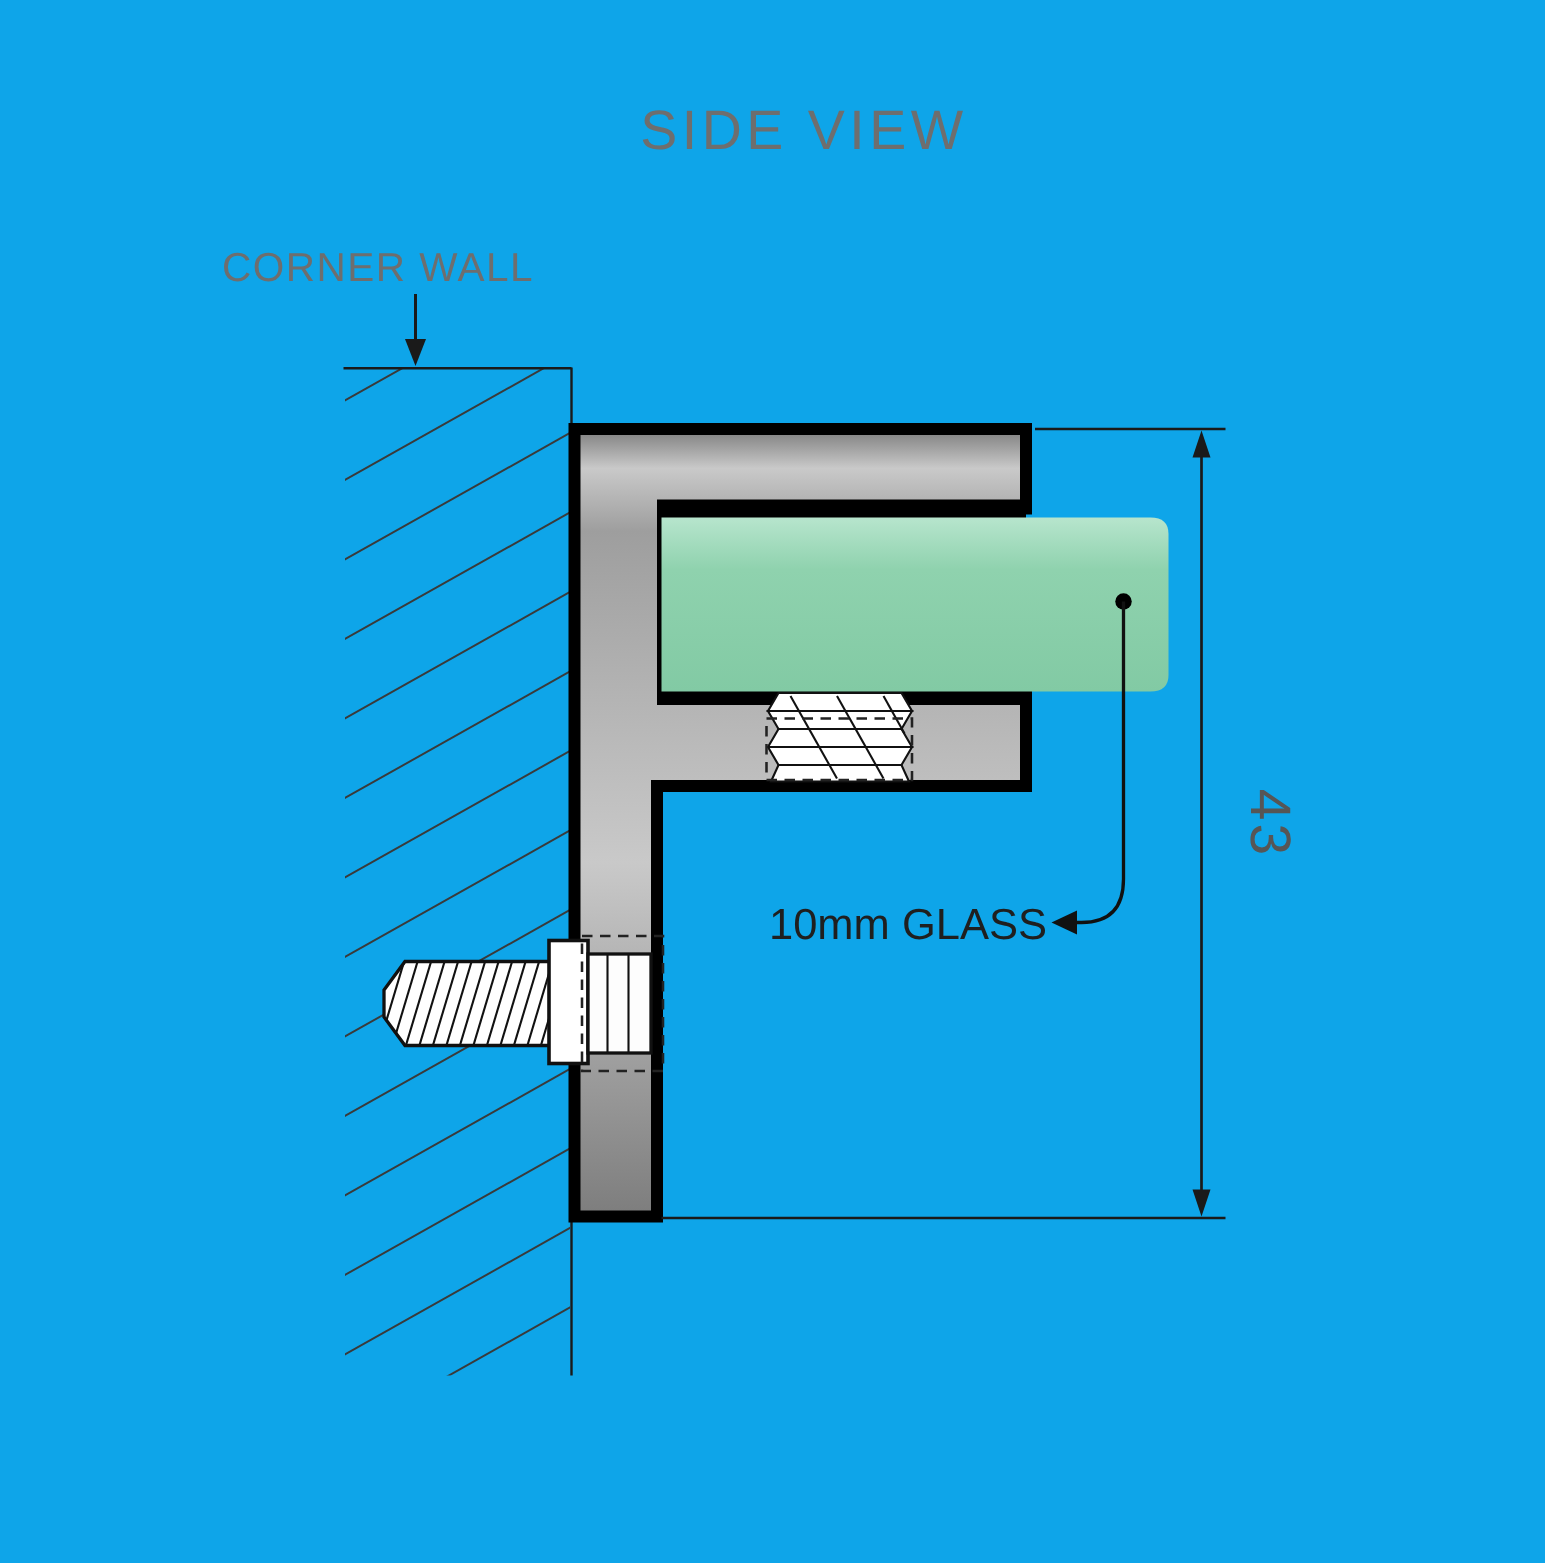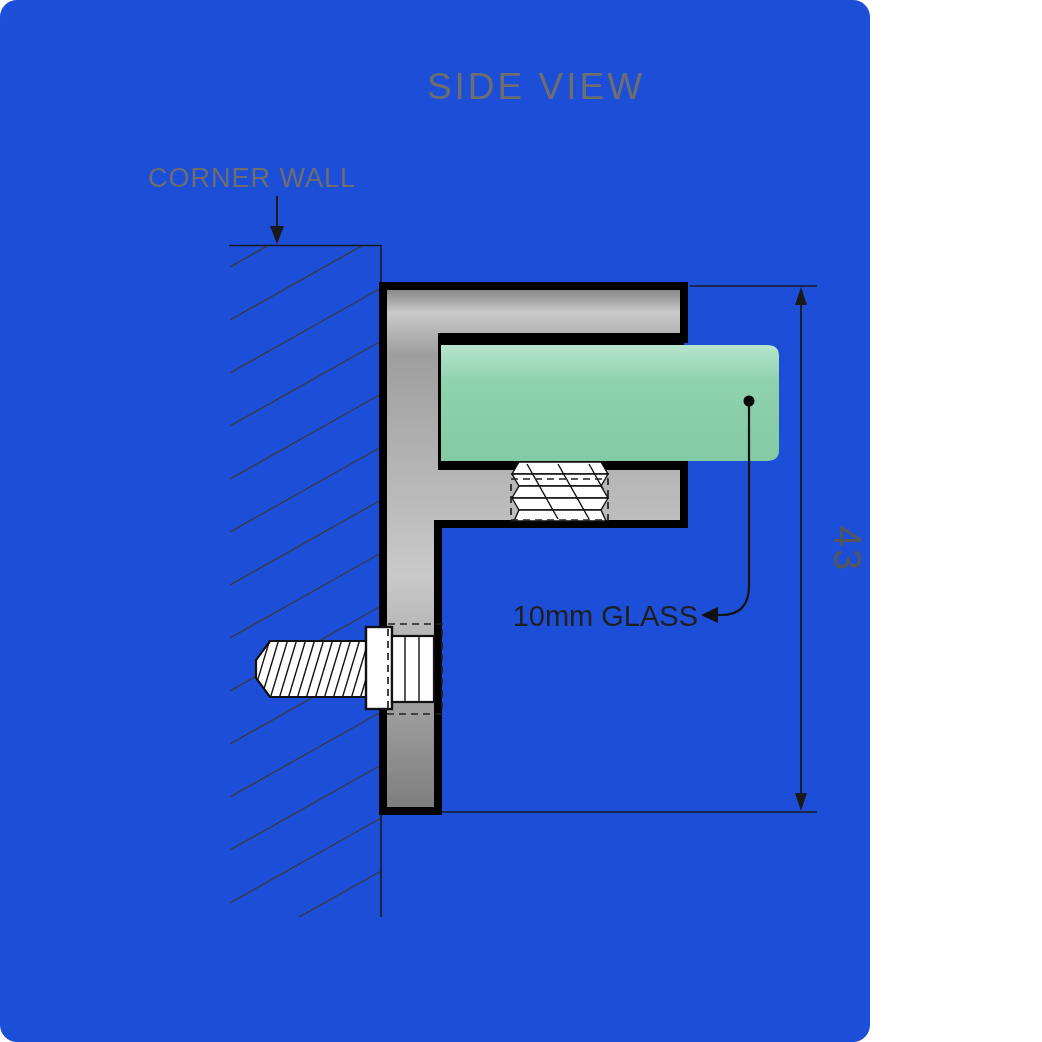--- a/index.html
+++ b/index.html
@@ -1,16 +1,16 @@
 <!DOCTYPE html>
 <html><head>
 <meta charset="utf-8">
 <style>
   html,body{margin:0;padding:0;background:#ffffff;}
-  .canvas{position:relative;width:870px;height:1042px;background:#1d4ed8;overflow:hidden;border-radius:17px;}
+  .canvas{position:relative;width:1030px;height:1042px;background:#0ea5e9;overflow:hidden;}
   svg{display:block;}
   text{font-family:"Liberation Sans","DejaVu Sans",sans-serif;}
   .title-text{font-size:37px;letter-spacing:3px;}
   .label-text{font-size:27px;letter-spacing:1px;}
   .glass-text{font-size:29px;fill:#1f1f1f;}
   .dim-text{font-size:38px;letter-spacing:2px;}
   .thin{stroke:#1a1a1a;stroke-width:1.6;fill:none;}
   .hatch{stroke:#3a3a3a;stroke-width:1.3;}
   .screwline{stroke:#111;stroke-width:1.4;}
   .dashbox{fill:none;stroke:#222;stroke-width:1.7;stroke-dasharray:7 5;}

